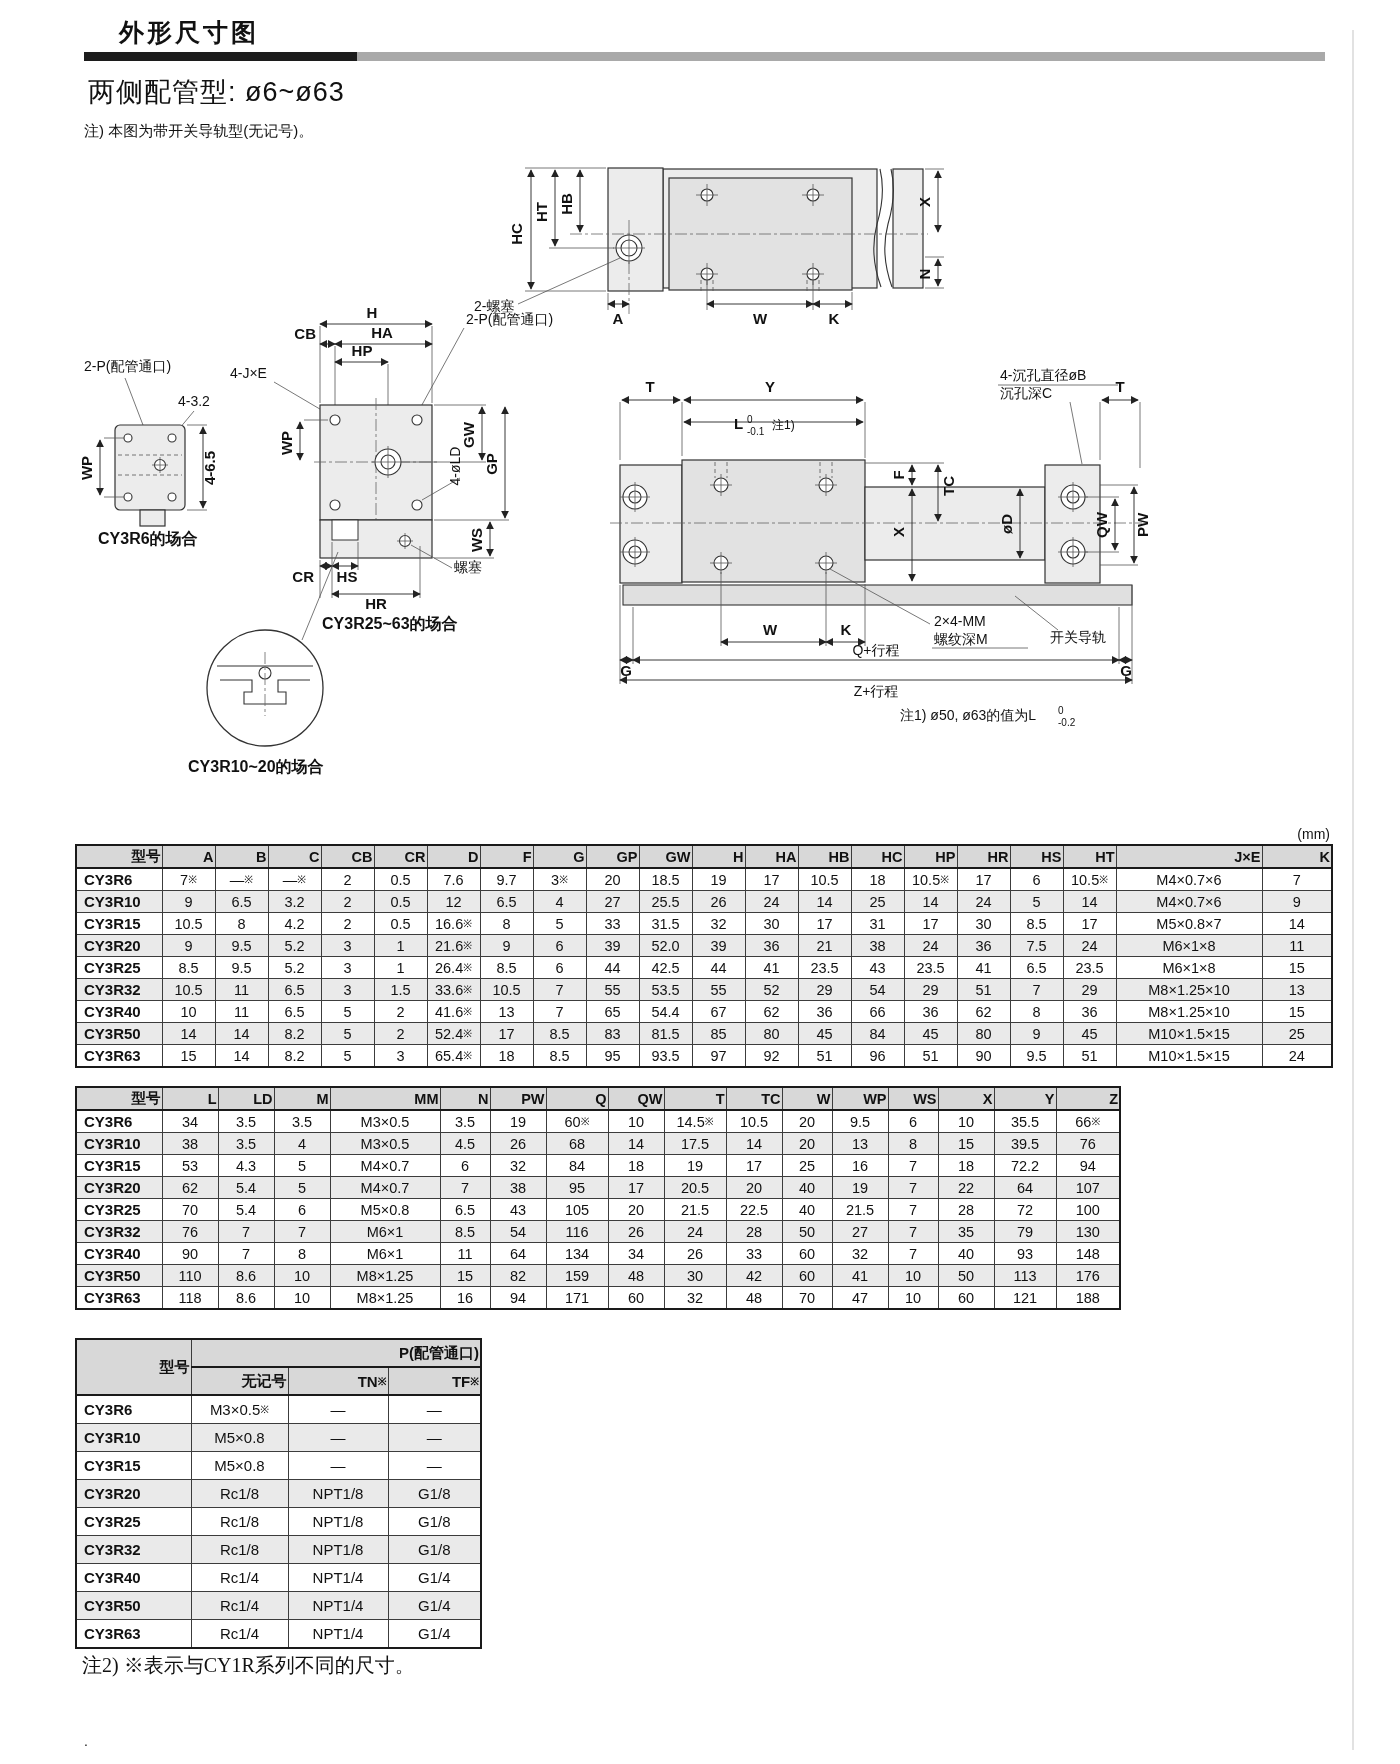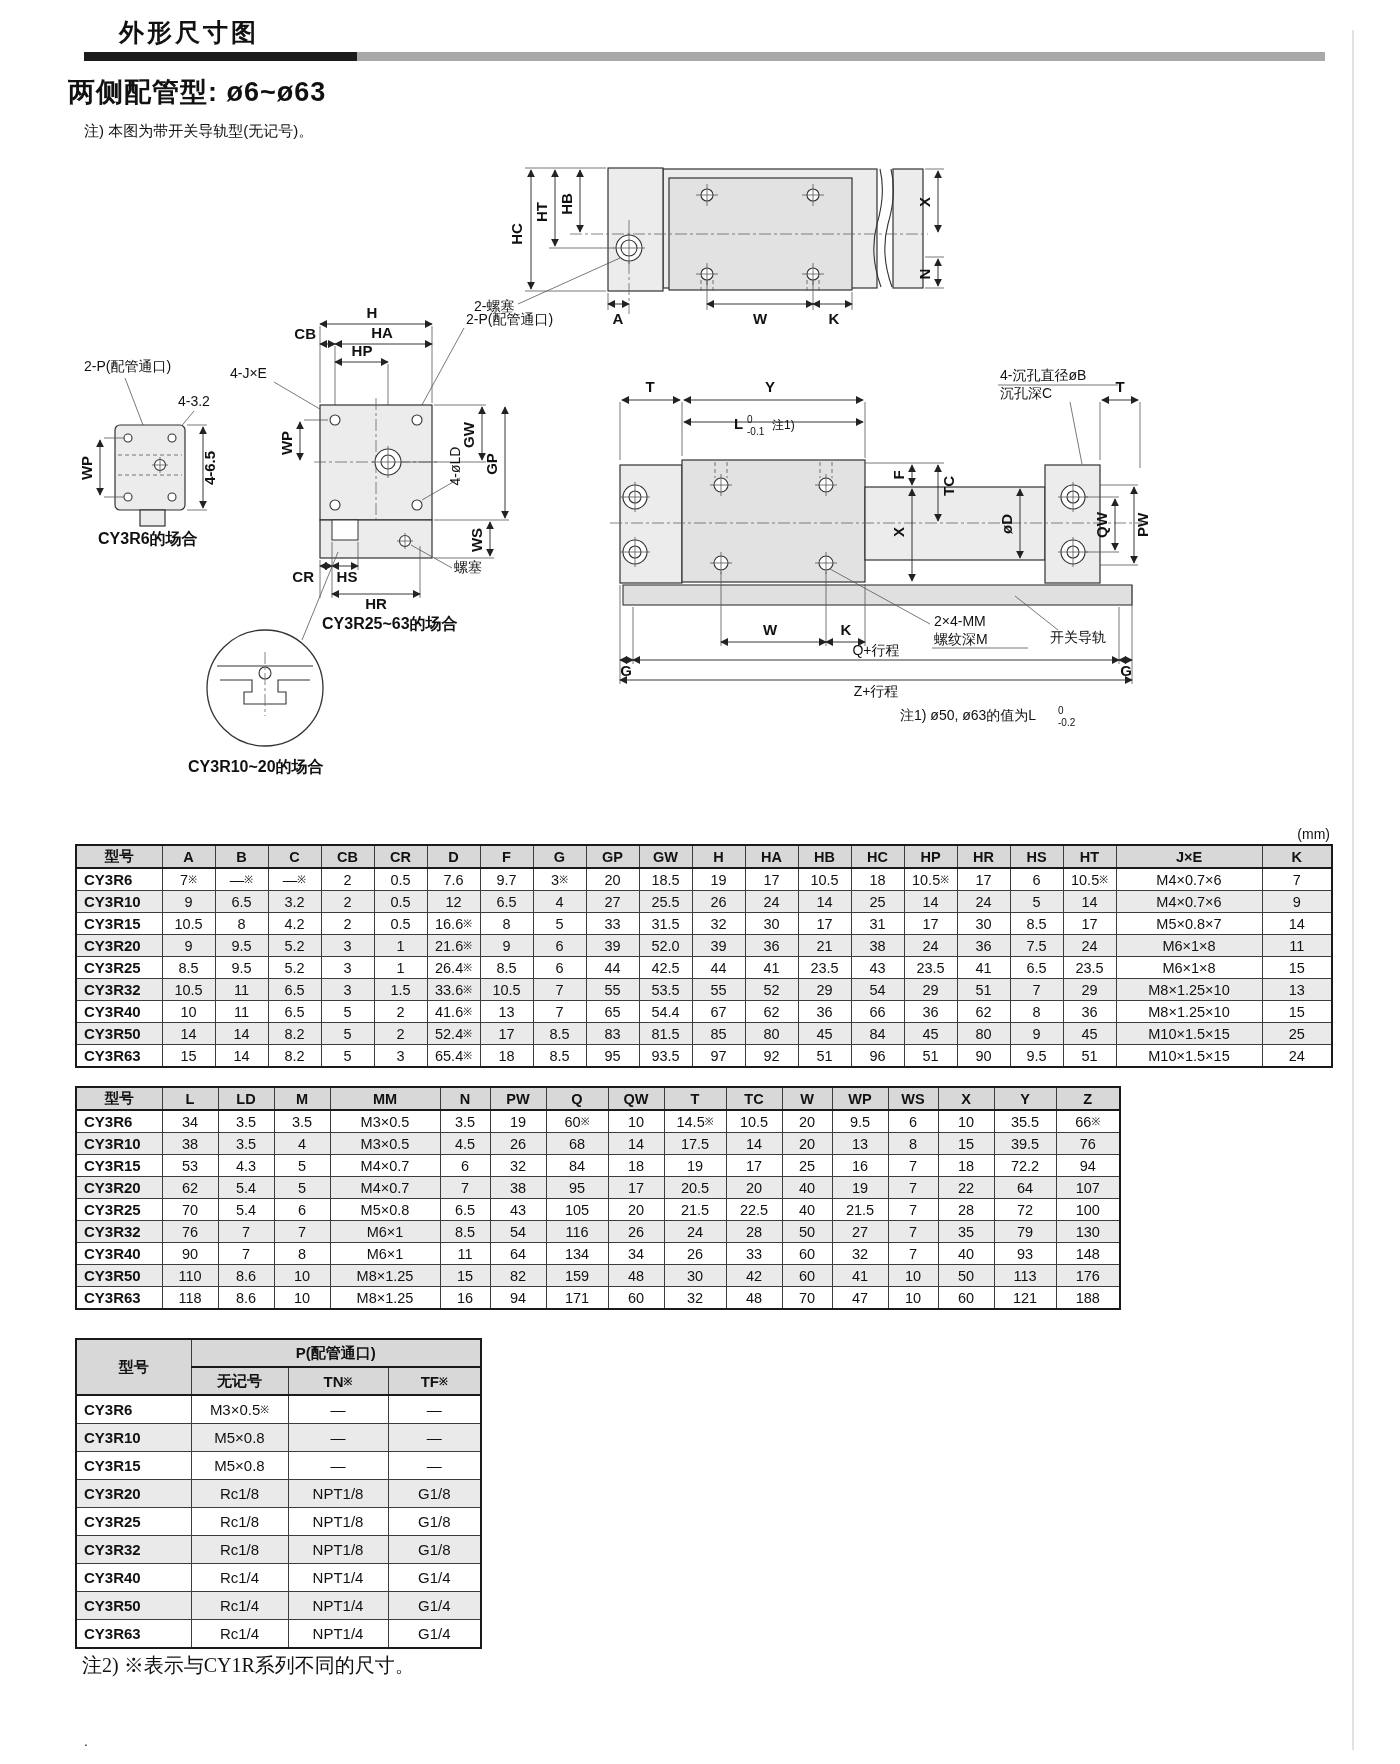--- a/index.html
+++ b/index.html
@@ -4,32 +4,32 @@
 <style>
   html,body { margin:0; padding:0; }
   body { width:1400px; height:1764px; position:relative; background:#fff;
          font-family:"Liberation Sans", sans-serif; color:#111; }
   .abs { position:absolute; }
 
   
   #sec-title { left:84px; top:16px; font-size:25px; font-weight:bold; letter-spacing:3px;margin-left:35px; }
   #bar-black { left:84px; top:52px; width:273px; height:9px; background:#1c1c1c; }
   #bar-gray  { left:357px; top:52px; width:968px; height:9px; background:#a9a9a9; }
-  #main-title{ left:68px; top:74px; font-size:27px; font-weight:bold; letter-spacing:1px; }
+  #main-title{ left:88px; top:74px; font-size:27px; font-weight:normal; letter-spacing:1px; }
   #note-top  { left:84px; top:122px; font-size:15px;text-align:right; }
   #unit-note { left:1230px; top:826px; width:100px; text-align:right; font-size:14px; }
   #footnote  { left:82px; top:1652px; font-size:20px;font-family:Liberation Serif, serif; }
   #stray-dot { left:84px; top:1733px; font-size:14px; }
   #page-edge { left:1352px; top:30px; width:2px; height:1720px; background:#e2e2e2; }
 
   
   table { border-collapse:collapse; table-layout:fixed; background:#fff; border:2px solid #1a1a1a; }
   th,td { border:1px solid #3c3c3c; font-size:14.5px; text-align:center; padding:0 1px;
           height:21px; overflow:hidden; white-space:nowrap; }
-  thead th { background:#d8d8d8; font-weight:bold; border-bottom:2px solid #1a1a1a; }
+  thead th { background:#d8d8d8; font-weight:bold; border-bottom:2px solid #1a1a1a;text-align:right; }
   tbody tr:nth-child(even) td { background:#eaeaea; }
   td.model { font-weight:bold; text-align:left; padding-left:7px; font-size:15px; }
   .ref { font-size:10.5px; vertical-align:2px; }
   #table1 { left:75px; top:844px; width:1256px; }
   #table2 { left:75px; top:1086px; width:1044px; }
   #table3 { left:75px; top:1338px; width:405px; }
   #table3 th { height:26px; font-size:15px; }
   #table3 td { height:27px; font-size:15px; }
 
   

